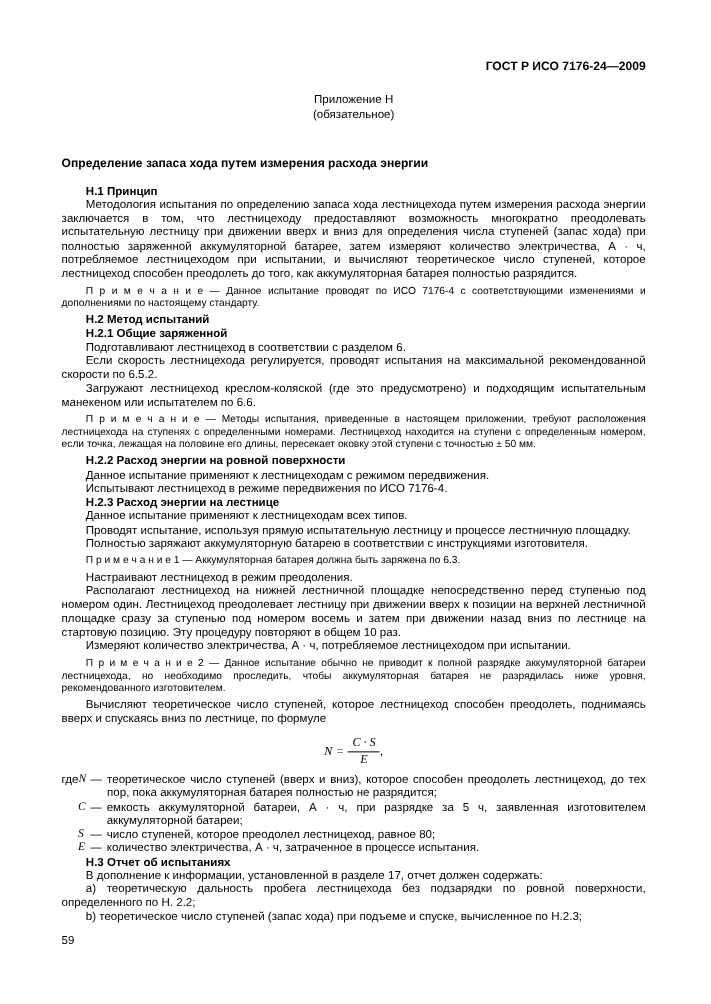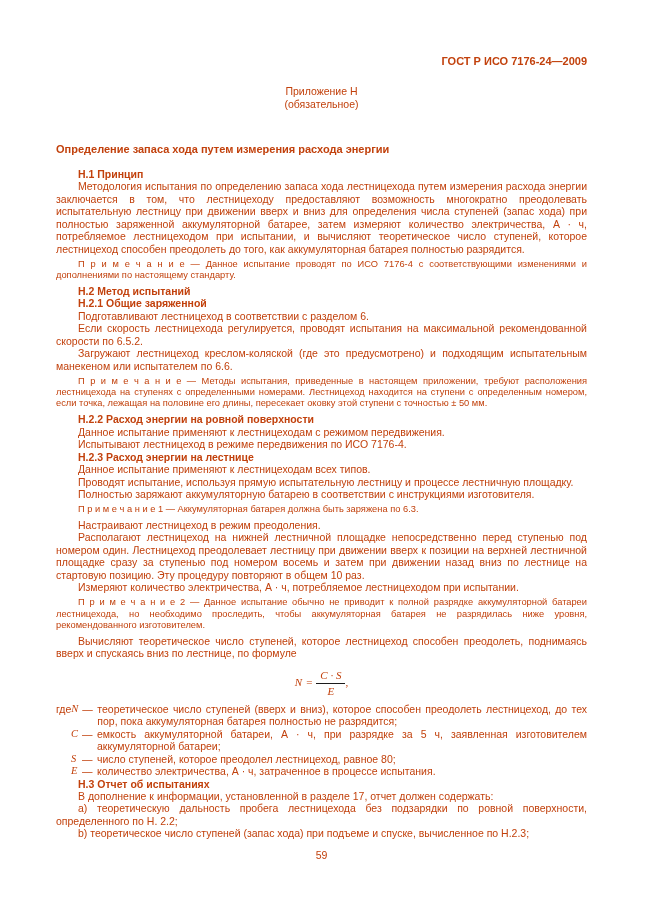--- a/index.html
+++ b/index.html
@@ -1,20 +1,20 @@
 <!DOCTYPE html>
 <html><head>
 <meta charset="utf-8">
 <style>
   html, body { margin:0; padding:0; background:#ffffff; }
   .page {
     position:relative;
     width:646px; height:913px;
     background:#ffffff;
-    color:#c2410c;
+    color:#000000;
     font-family:"Liberation Sans", sans-serif;
     box-sizing:border-box;
     padding:55px 59px 0 56px;
     overflow:hidden;
   }
   .doc-code {
     text-align:right;
     font-weight:bold;
     font-size:11px;
     line-height:12px;
@@ -76,21 +76,21 @@
   }
   .wlead { flex:0 0 15px; white-space:nowrap; }
   .wterm {
     flex:0 0 11px;
     font-style:italic;
     font-family:"Liberation Serif", serif;
   }
   .wdash { flex:0 0 15px; }
   .wtext { flex:1; text-align:justify; }
   .page-number {
-    text-align:center;
+    text-align:left;
     font-size:10.5px;
     margin-top:9px;
   }
 </style>
 </head>
 <body>
 
 <div class="page">
 
   <div class="doc-code">ГОСТ Р ИСО 7176-24—2009</div>

